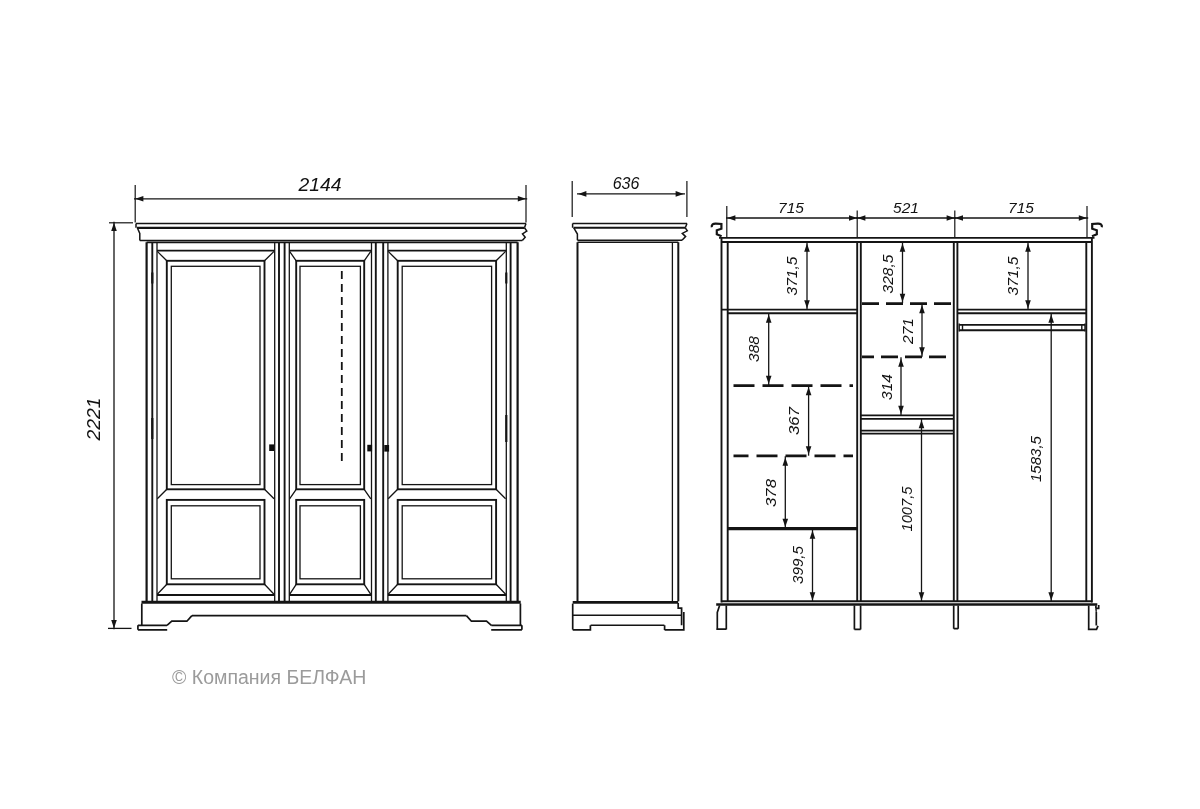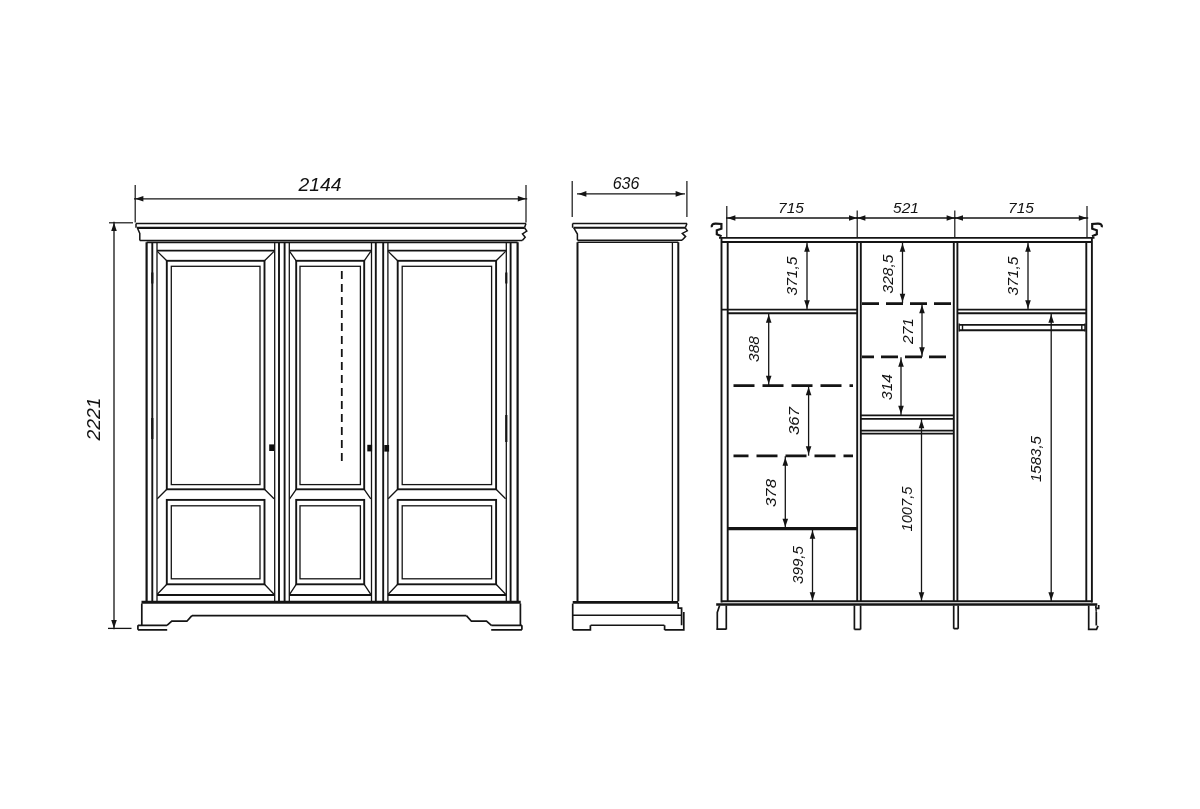--- a/index.html
+++ b/index.html
@@ -295,13 +295,14 @@
 </g>
 
 <g>
 <line x1="1051.2" y1="313.3" x2="1051.2" y2="601.7" stroke="#141414" stroke-width="1.3"></line>
 <polygon points="1051.2,314.5 1048.4,322.7 1054.0,322.7" fill="#141414"></polygon>
 <polygon points="1051.2,600.5 1048.4,592.3 1054.0,592.3" fill="#141414"></polygon>
 <text class="dim" font-size="15.5" text-anchor="middle" transform="translate(1041.0,459) rotate(-90)" textLength="46" lengthAdjust="spacingAndGlyphs">1583,5</text>
 </g>
 </svg>
 
+<div id="wm">© Компания БЕЛФАН</div>
 </div>
 
 </body></html>

